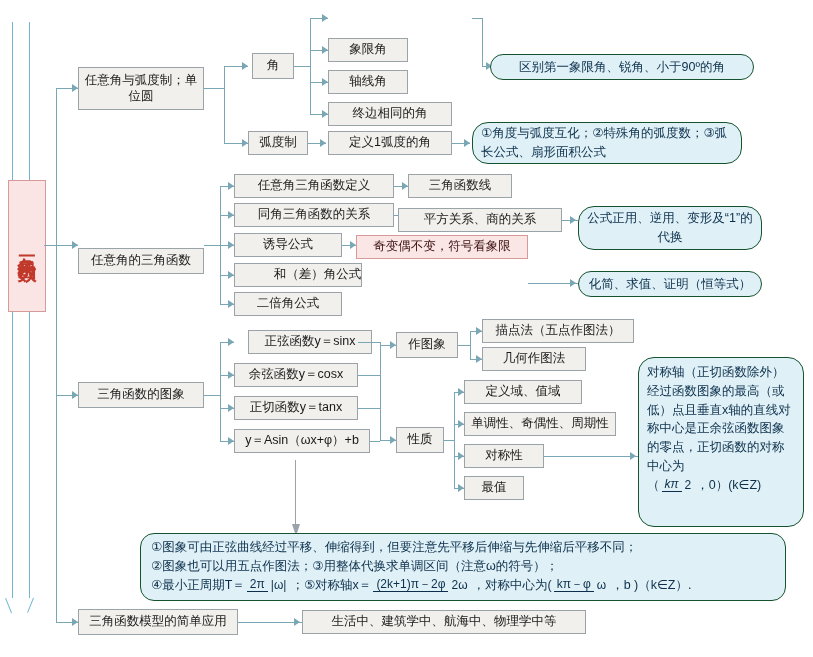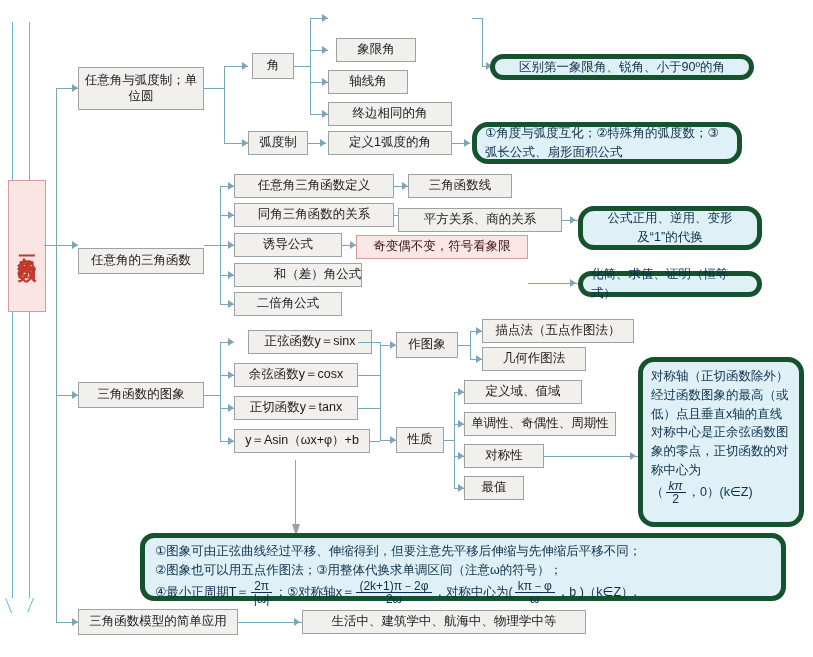--- a/index.html
+++ b/index.html
@@ -91,32 +91,32 @@
   }
   .downarrow .dhead{
     position:absolute;left:0;width:0;height:0;
     border-left:4.5px solid transparent;
     border-right:4.5px solid transparent;
     border-top:12px solid #9aa3a8;
   }
   .note{
     position:absolute;
     box-sizing:border-box;
-    border:5px solid #14532d;
+    border:1px solid #14532d;
     background:#dff0f7;
     color:#0b2f4a;
     border-radius:16px;
     font-size:12.5px;
     line-height:1.5;
     padding:5px 8px;
   }
   .note.left{text-align:left;}
   .frac{
     display:inline-flex;
-    flex-direction:column;
+    flex-direction:row;
     align-items:center;
     vertical-align:middle;
     line-height:1.05;
     margin:0 2px;
     font-size:12px;
   }
   .frac .num{border-bottom:1px solid #0b2f4a;padding:0 3px;}
   .frac .den{padding:0 3px;}
   .italic{font-style:italic;}
   .inline-row{display:flex;align-items:center;justify-content:center;flex-wrap:nowrap;}
@@ -183,21 +183,21 @@
   <div class="ln lnv" style="left:310px;top:18px;height:96px;"></div>
   <div class="ln lnh" style="left:310px;top:18px;width:18px;"></div>
   <div class="ln lnh" style="left:310px;top:50px;width:18px;"></div>
   <div class="ln lnh" style="left:310px;top:82px;width:18px;"></div>
   <div class="ln lnh" style="left:310px;top:114px;width:18px;"></div>
   <div class="arrowr" style="left:322px;top:14px;"></div>
   <div class="arrowr" style="left:322px;top:46px;"></div>
   <div class="arrowr" style="left:322px;top:78px;"></div>
   <div class="arrowr" style="left:322px;top:110px;"></div>
 
-  <div class="node" style="left:328px;top:38px;width:80px;height:24px;margin-left:8px;">
+  <div class="node" style="left:328px;top:38px;width:80px;height:24px;">
     <span>象限角</span>
   </div>
   <div class="node" style="left:328px;top:70px;width:80px;height:24px;">
     <span>轴线角</span>
   </div>
   <div class="node" style="left:328px;top:102px;width:124px;height:24px;">
     <span>终边相同的角</span>
   </div>
 
   <div class="ln lnh" style="left:472px;top:18px;width:10px;"></div>

